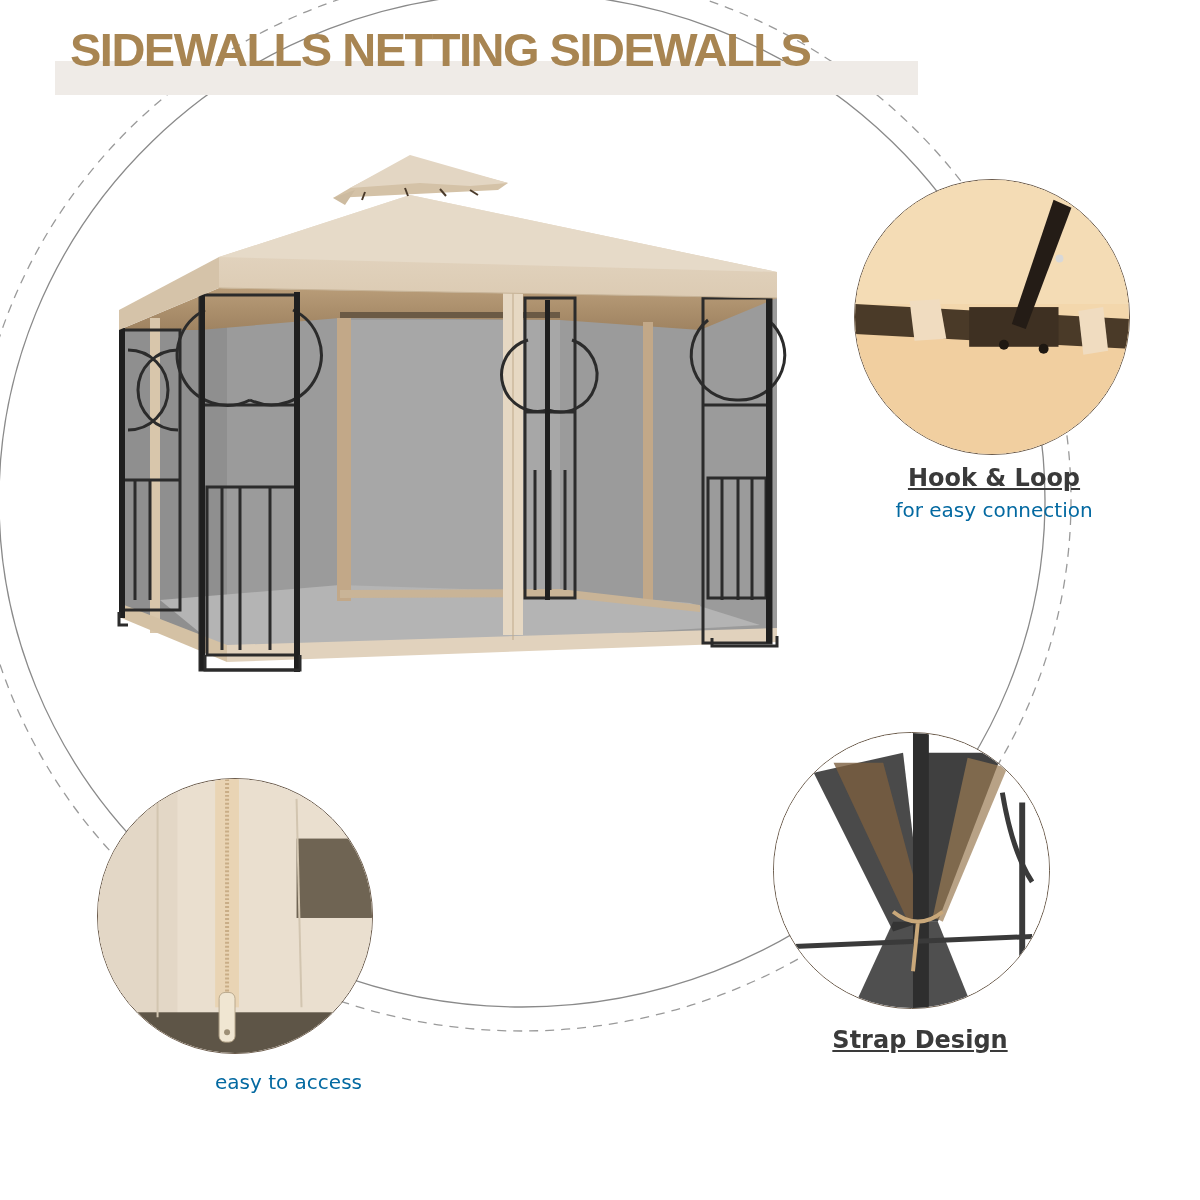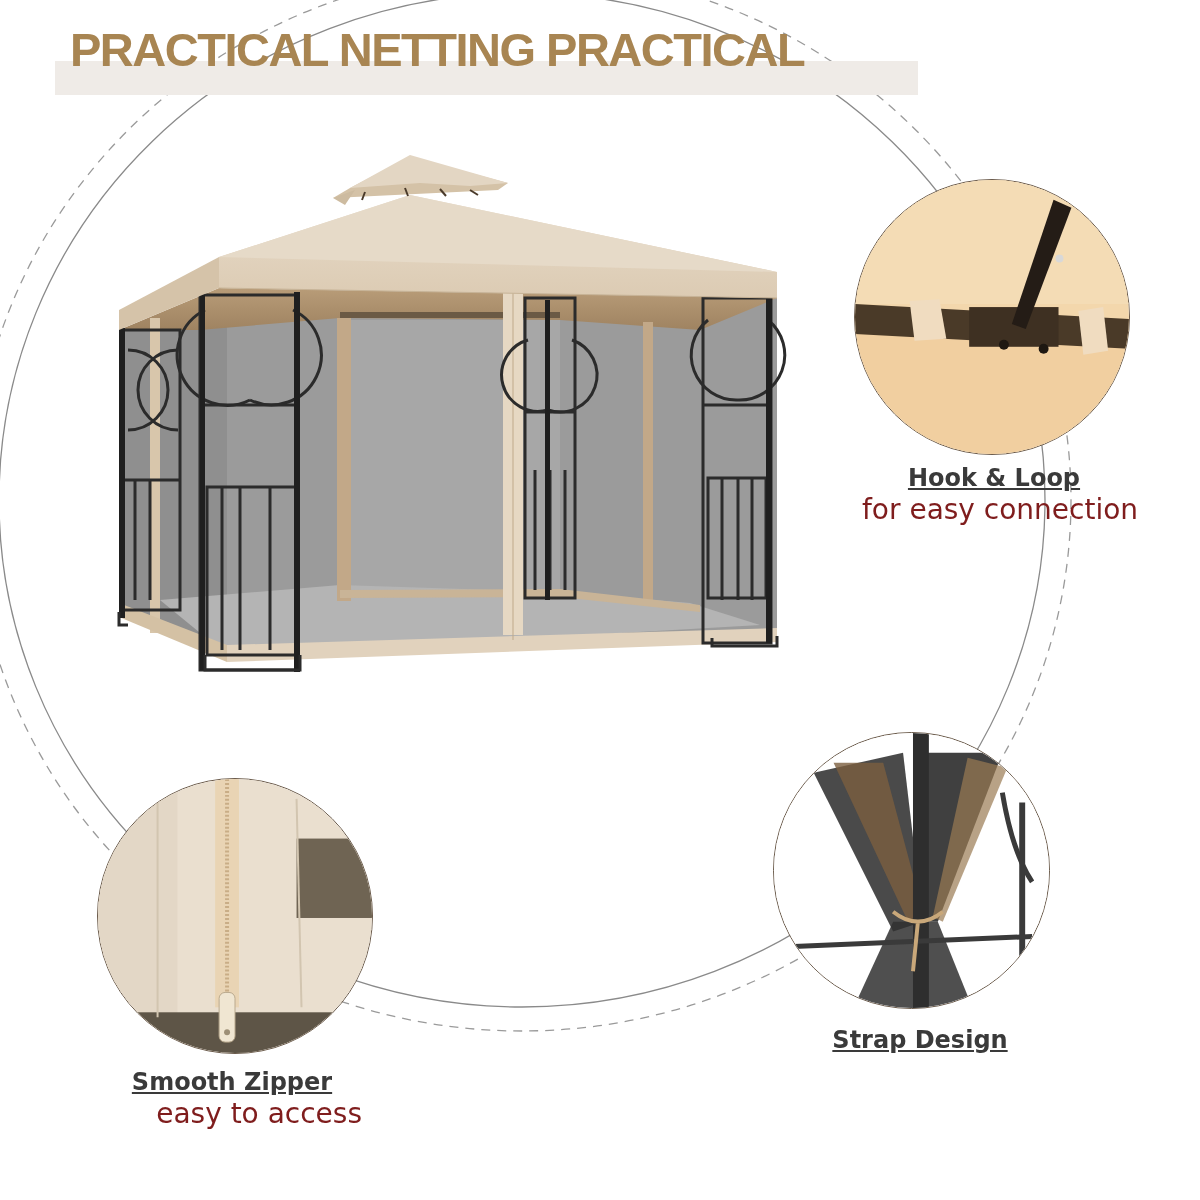--- a/index.html
+++ b/index.html
@@ -4,32 +4,32 @@
 <style>
   html, body { margin:0; padding:0; background:#ffffff; }
   body { width:1200px; height:1200px; position:relative; overflow:hidden; font-family:"DejaVu Sans", sans-serif; }
   .layer { position:absolute; left:0; top:0; width:1200px; height:1200px; }
   .banner-bg { position:absolute; left:55px; top:61px; width:863px; height:34px; background:#efebe7; }
   .banner-title { position:absolute; left:70px; top:26px; margin:0; font-family:"Liberation Sans", sans-serif; font-weight:bold; font-size:47px; letter-spacing:-1.5px; color:#a88552; white-space:nowrap; line-height:1; }
   .inset { position:absolute; border-radius:50%; overflow:hidden; border:1px solid #6a5a4a; box-sizing:border-box; }
   .inset svg { display:block; width:100%; height:100%; }
   .caption { position:absolute; text-align:center; color:#3a3a3a; white-space:nowrap; }
   .caption .head { font-weight:bold; font-size:24px; line-height:32px; display:block;text-decoration:underline; }
-  .caption .sub { font-size:28px; line-height:32px; color:#7f1d1d; display:block; }
+  .caption .sub { font-size:20px; line-height:32px; color:#0369a1; display:block; }
 </style>
 </head>
 <body>
 
 <svg class="layer" viewBox="0 0 1200 1200" width="1200" height="1200">
   <ellipse cx="522" cy="500" rx="523" ry="507" fill="none" stroke="#8a8a8a" stroke-width="1.3"></ellipse>
   <ellipse cx="522" cy="500" rx="549" ry="531" fill="none" stroke="#9a9a9a" stroke-width="1.3" stroke-dasharray="9 7"></ellipse>
 </svg>
 
 <div class="banner-bg"></div>
-<h1 class="banner-title">PRACTICAL NETTING PRACTICAL</h1>
+<h1 class="banner-title">SIDEWALLS NETTING SIDEWALLS</h1>
 
 <svg class="layer" viewBox="0 0 1200 1200" width="1200" height="1200">
   <defs>
     <linearGradient id="roofG" x1="0" y1="0" x2="0" y2="1">
       <stop offset="0" stop-color="#e8dccb"></stop>
       <stop offset="1" stop-color="#dccbb3"></stop>
     </linearGradient>
     <linearGradient id="underG" x1="0" y1="0" x2="0" y2="1">
       <stop offset="0" stop-color="#b89c78"></stop>
       <stop offset="1" stop-color="#9f8361"></stop>
@@ -150,21 +150,20 @@
     <rect x="0" y="235" width="276" height="41" fill="#5e5547"></rect>
     <rect x="118" y="0" width="24" height="230" fill="#e9d4b4"></rect>
     <line x1="130" y1="0" x2="130" y2="225" stroke="#c9ad86" stroke-width="4" stroke-dasharray="2 2"></line>
     <rect x="122" y="215" width="16" height="50" rx="6" fill="#f0e6d2" stroke="#b9a98e"></rect>
     <circle cx="130" cy="255" r="3" fill="#9d8f76"></circle>
     <line x1="60" y1="20" x2="60" y2="240" stroke="#d2c5b0" stroke-width="2"></line>
     <line x1="200" y1="20" x2="205" y2="230" stroke="#d2c5b0" stroke-width="2"></line>
   </svg>
 </div>
 <div class="caption" style="left:102px; top:1066px; width:260px;">
-  <span class="head">Smooth Zipper</span>
   <span class="sub" style="margin-left:-18px;text-align:right;">easy to access</span>
 </div>
 
 <div class="inset" style="left:773px; top:732px; width:277px; height:277px;">
   <svg viewBox="0 0 277 277">
     <rect width="277" height="277" fill="#ffffff"></rect>
     <polygon points="40,40 130,20 150,190 120,200" fill="#2a2a2a" opacity="0.85"></polygon>
     <polygon points="60,30 110,30 150,180 135,190" fill="#7a5e3e" opacity="0.8"></polygon>
     <polygon points="150,20 230,20 165,190 150,190" fill="#1e1e1e" opacity="0.85"></polygon>
     <polygon points="195,25 235,35 170,190 160,185" fill="#9a7a52" opacity="0.7"></polygon>

